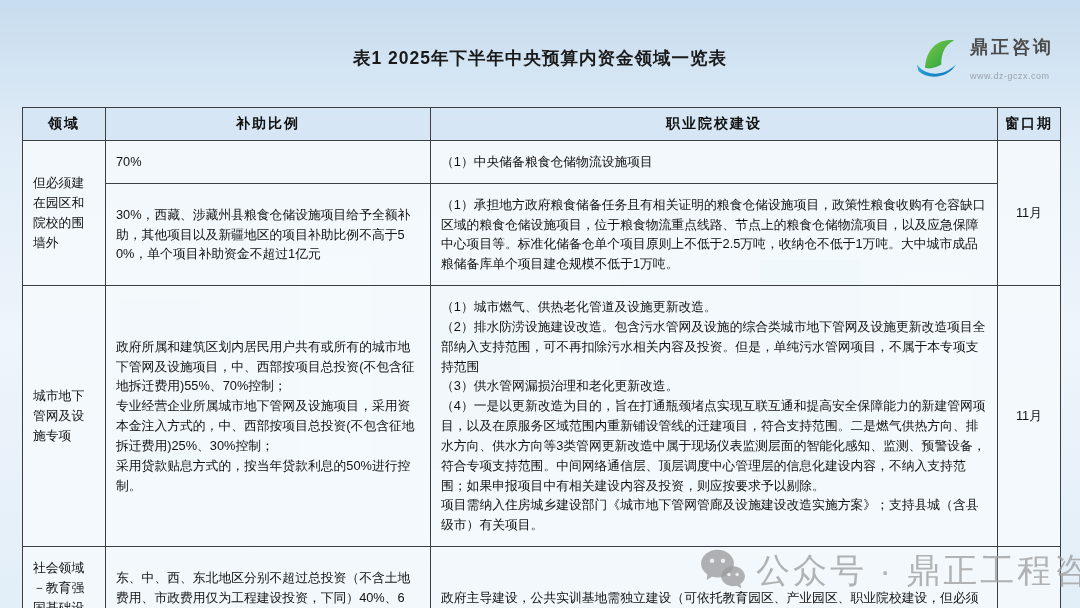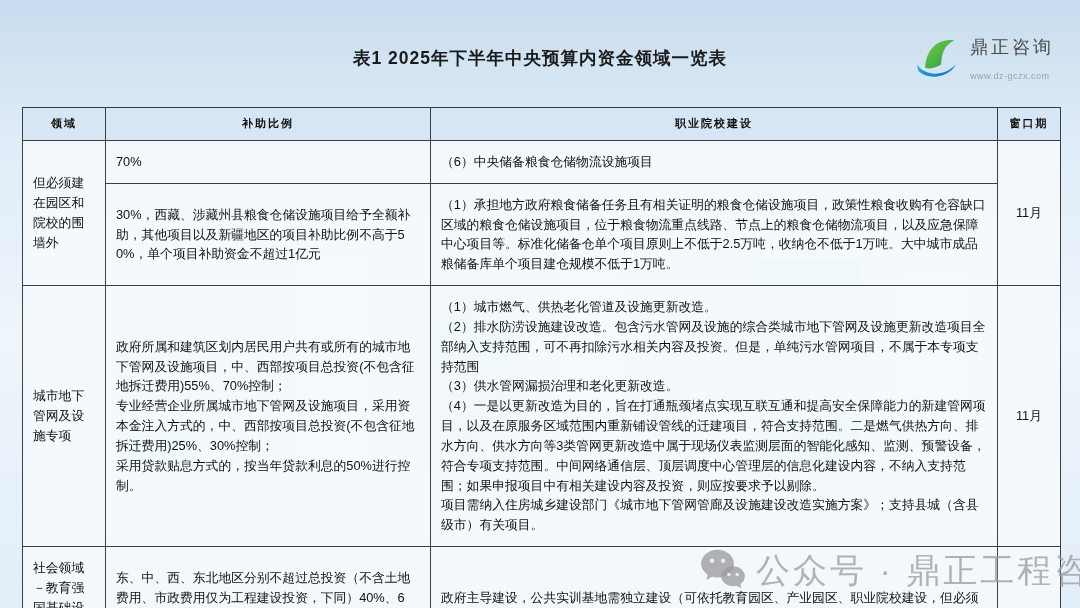--- a/index.html
+++ b/index.html
@@ -17,38 +17,38 @@
   .b5{left:900px;top:240px;width:70px;height:230px;background:rgba(255,255,255,0.28);}
   .b6{left:120px;top:300px;width:80px;height:170px;background:rgba(186,208,228,0.20);}
 
   .page-title{
     position:absolute;top:46px;left:0;width:100%;text-align:center;z-index:1;
     font-size:17.5px;font-weight:bold;color:#1a1a1a;letter-spacing:1px;
   }
 
   .logo{position:absolute;top:32px;right:26px;z-index:2;display:flex;align-items:center;gap:6px;}
   .logo-txt{display:flex;flex-direction:column;line-height:1.1;}
-  .logo-name{font-size:18px;font-weight:normal;color:#4a4a4a;letter-spacing:3px;}
+  .logo-name{font-size:18px;font-weight:bold;color:#4a4a4a;letter-spacing:3px;}
   .logo-url{font-size:9px;color:#9aa3ab;letter-spacing:0.5px;margin-top:14px;}
 
   table.main{
     position:absolute;left:22px;top:107px;width:1038px;z-index:1;
     border-collapse:collapse;table-layout:fixed;
   }
   table.main th,table.main td{
     border:1px solid #3b3f44;
     font-size:12.8px;color:#111;
     padding:11px 10px;vertical-align:middle;
     line-height:1.55;
     background:rgba(245,250,253,0.82);
     word-break:break-all;
   }
   table.main th{
     background:rgba(213,230,243,0.95);
-    font-size:11px;font-weight:bold;text-align:center;letter-spacing:2px;
+    font-size:14px;font-weight:bold;text-align:center;letter-spacing:2px;
     padding:4px 1px;
   }
   td.area{font-size:13px;background:rgba(240,247,252,0.85);padding:5px 7px;}
   td.window{text-align:center;font-size:12.5px;}
   .pre{white-space:pre-line;}
 
   .watermark{
     position:absolute;left:700px;top:548px;z-index:3;
     display:flex;align-items:center;gap:10px;
   }
@@ -103,21 +103,21 @@
       <th>领域</th>
       <th>补助比例</th>
       <th>职业院校建设</th>
       <th>窗口期</th>
     </tr>
   </thead>
   <tbody>
     <tr style="height:32px">
       <td class="area" rowspan="2">但必须建在园区和院校的围墙外</td>
       <td>70%</td>
-      <td>（6）中央储备粮食仓储物流设施项目</td>
+      <td>（1）中央储备粮食仓储物流设施项目</td>
       <td class="window" rowspan="2">11月</td>
     </tr>
     <tr style="height:86px">
       <td>30%，西藏、涉藏州县粮食仓储设施项目给予全额补助，其他项目以及新疆地区的项目补助比例不高于50%，单个项目补助资金不超过1亿元</td>
       <td>（1）承担地方政府粮食储备任务且有相关证明的粮食仓储设施项目，政策性粮食收购有仓容缺口区域的粮食仓储设施项目，位于粮食物流重点线路、节点上的粮食仓储物流项目，以及应急保障中心项目等。标准化储备仓单个项目原则上不低于2.5万吨，收纳仓不低于1万吨。大中城市成品粮储备库单个项目建仓规模不低于1万吨。</td>
     </tr>
     <tr style="height:202px">
       <td class="area">城市地下管网及设施专项</td>
       <td class="pre">政府所属和建筑区划内居民用户共有或所有的城市地下管网及设施项目，中、西部按项目总投资(不包含征地拆迁费用)55%、70%控制；
 专业经营企业所属城市地下管网及设施项目，采用资本金注入方式的，中、西部按项目总投资(不包含征地拆迁费用)25%、30%控制；

